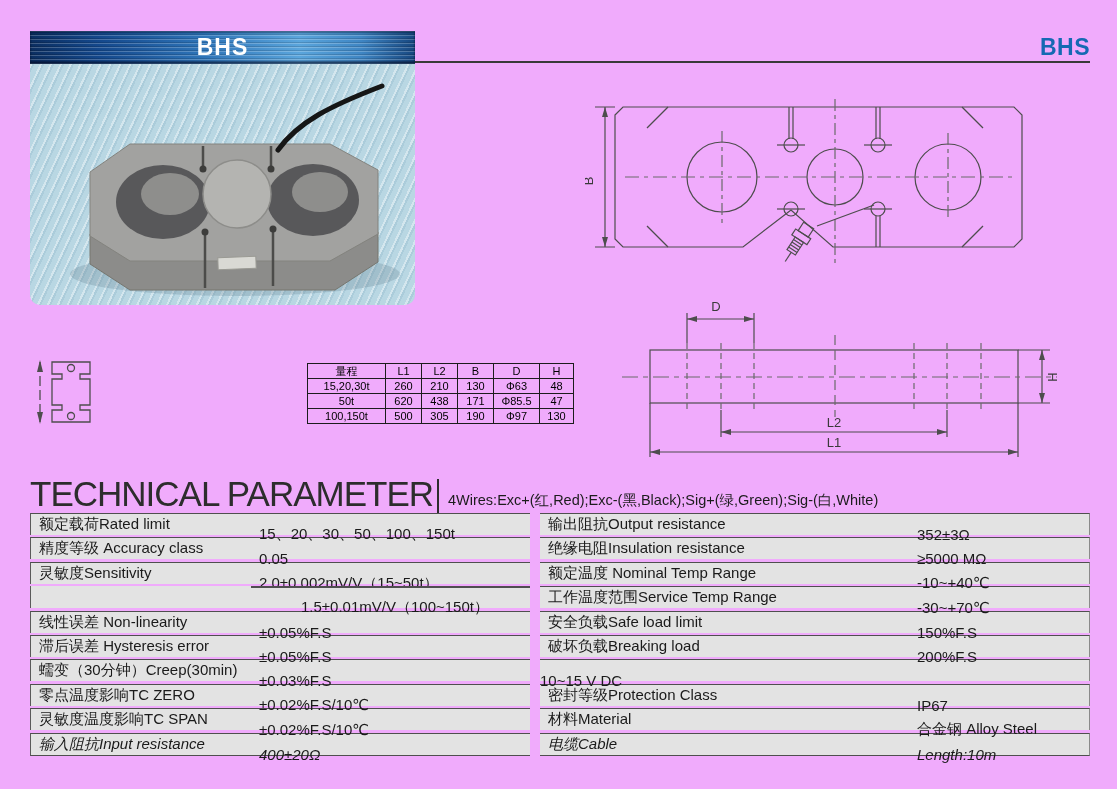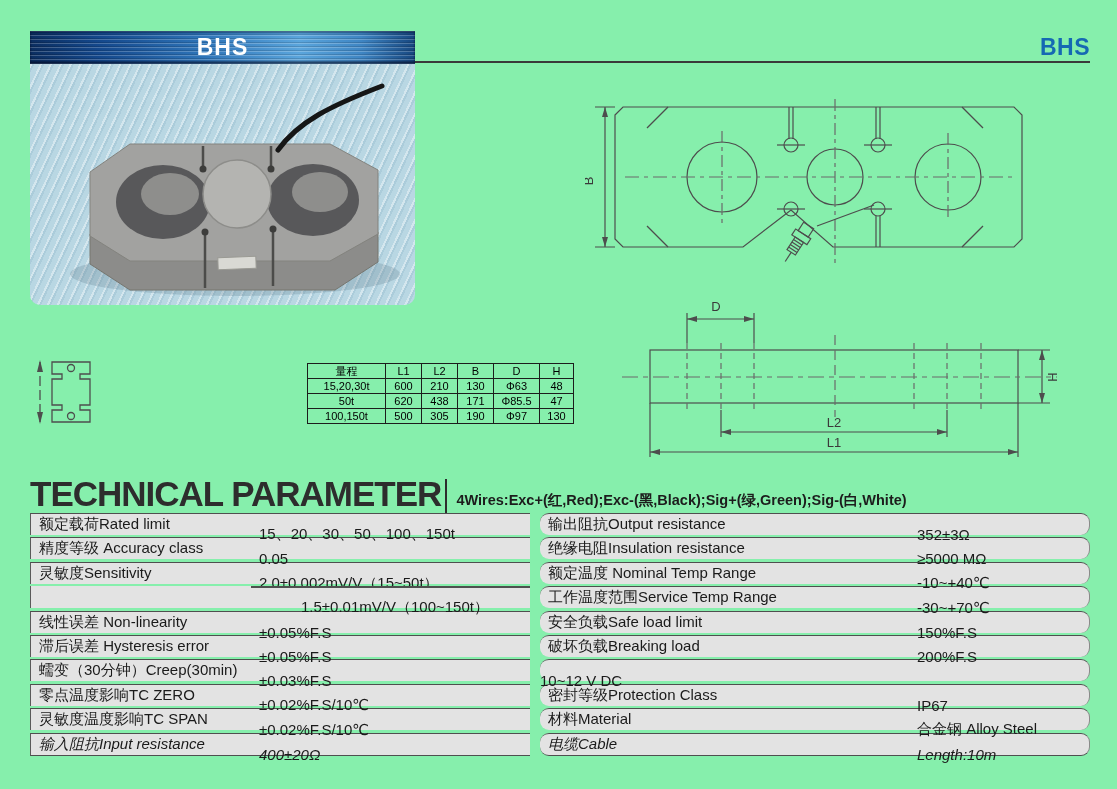--- a/index.html
+++ b/index.html
@@ -1,16 +1,16 @@
 <!DOCTYPE html>
 <html><head>
 <meta charset="utf-8">
 <style>
   html,body{margin:0;padding:0;background:#ffffff;}
-  .page{position:relative;width:1117px;height:789px;background:#86efac;overflow:hidden;
+  .page{position:relative;width:1117px;height:789px;background:#f0abfc;overflow:hidden;
         font-family:"Liberation Sans","DejaVu Sans",sans-serif;color:#1a1a1a;}
   
   .banner{position:absolute;left:30px;top:31px;width:385px;height:33px;
     background-image:
       repeating-linear-gradient(180deg, rgba(255,255,255,.22) 0 1px, rgba(255,255,255,0) 1px 3px, rgba(0,0,0,.14) 3px 4px),
       linear-gradient(90deg,#0b2e60 0%,#14488c 18%,#2e74b8 45%,#5aa5dc 70%,#3f86c4 86%,#16467f 100%);
     box-shadow:inset 0 2px 2px rgba(0,10,35,.45), inset 0 -3px 2px rgba(0,10,35,.55);
     display:flex;align-items:center;justify-content:center;}
   .banner-title{color:#ffffff;font-size:23px;font-weight:bold;letter-spacing:1px;}
   .page-code{position:absolute;right:27px;top:34px;font-size:23px;font-weight:bold;color:#1569b3;letter-spacing:.5px;}
@@ -24,32 +24,32 @@
   .svgbox{position:absolute;}
   .tview{left:585px;top:93px;width:455px;height:180px;}
   .sview{left:610px;top:293px;width:455px;height:175px;}
   .eview{left:28px;top:352px;width:70px;height:80px;}
   svg text{font-family:"Liberation Sans","DejaVu Sans",sans-serif;font-size:13px;fill:#3a3a3a;}
   
   .dimtab{position:absolute;left:307px;top:363px;border-collapse:collapse;font-size:11px;color:#000;}
   .dimtab td,.dimtab th{border:1.6px solid #1c1c1c;text-align:center;padding:0 1px;
     height:14px;line-height:14px;font-weight:normal;white-space:nowrap;}
   
-  .section-head{position:absolute;left:30px;top:466px;display:flex;align-items:flex-end;font-weight:bold;}
+  .section-head{position:absolute;left:30px;top:466px;display:flex;align-items:flex-end;}
   .section-title{font-size:35px;line-height:38px;letter-spacing:-1px;color:#2d2d2d;white-space:nowrap;}
   .section-sep{width:2px;height:34px;background:#2d2d2d;margin-left:4px;margin-right:9px;}
   .section-sub{font-size:14.5px;color:#1c1c1c;padding-bottom:3px;white-space:nowrap;margin-top:25px;}
   
   .ptable{position:absolute;top:513px;}
   .ptable.left{left:30px;width:500px;}
   .ptable.right{left:540px;width:550px;}
   .prow{height:22px;margin-bottom:2.4px;background:#e3e3e3;display:flex;align-items:center;
         border-top:1.4px solid #4f4f4f;box-sizing:border-box;font-size:15px;}
   .ptable.left .prow{border-left:1px solid #5a5a5a;}
-  .ptable.right .prow{border-right:1px solid #8a8a8a;border-radius:9px;}
+  .ptable.right .prow{border-right:1px solid #8a8a8a;}
   .prow:last-child{border-bottom:1.4px solid #4f4f4f;height:23.4px;font-style:italic;}
   .prow.cont{border-top:none;position:relative;padding-left:42px;}
   .prow.cont::before{content:"";position:absolute;top:0;left:220px;right:0;height:1.4px;background:#4f4f4f;}
   .plabel{box-sizing:border-box;padding-left:8px;white-space:nowrap;}
   .ptable.left .plabel{flex:0 0 228px;}
   .ptable.right .plabel{flex:0 0 377px;}
   .pvalue{white-space:nowrap;margin-top:20px;}
 </style>
 </head>
 <body>
@@ -207,21 +207,21 @@
         <tr>
       <th>量程</th>
       <th>L1</th>
       <th>L2</th>
       <th>B</th>
       <th>D</th>
       <th>H</th>
     </tr>
     <tr>
       <td>15,20,30t</td>
-      <td>600</td>
+      <td>260</td>
       <td>210</td>
       <td>130</td>
       <td>Φ63</td>
       <td>48</td>
     </tr>
     <tr>
       <td>50t</td>
       <td>620</td>
       <td>438</td>
       <td>171</td>
@@ -307,21 +307,21 @@
     </div>
     <div class="prow">
       <span class="plabel">安全负载Safe load limit</span>
       <span class="pvalue">150%F.S</span>
     </div>
     <div class="prow">
       <span class="plabel">破坏负载Breaking load</span>
       <span class="pvalue">200%F.S</span>
     </div>
     <div class="prow">
-      <span class="pvalue">10~12 V DC</span>
+      <span class="pvalue">10~15 V DC</span>
     </div>
     <div class="prow">
       <span class="plabel">密封等级Protection Class</span>
       <span class="pvalue">IP67</span>
     </div>
     <div class="prow">
       <span class="plabel">材料Material</span>
       <span class="pvalue">合金钢 Alloy Steel</span>
     </div>
     <div class="prow">

